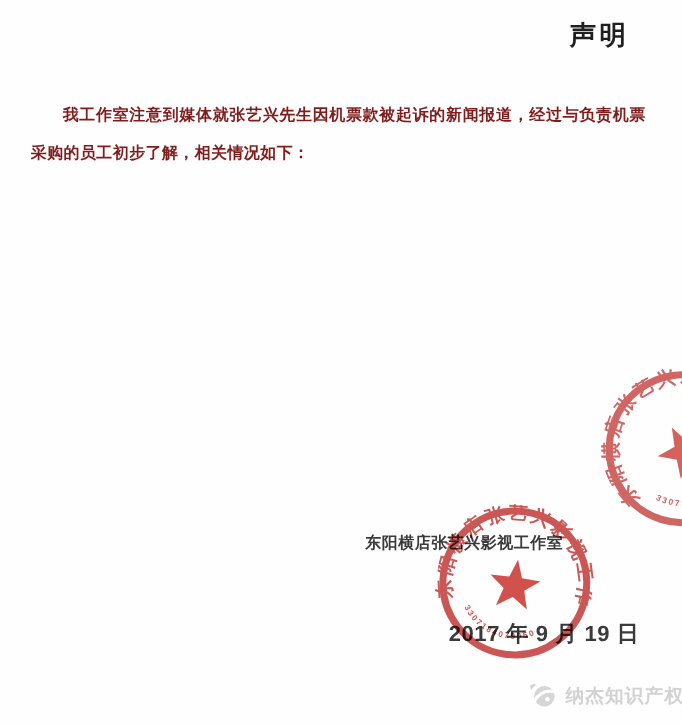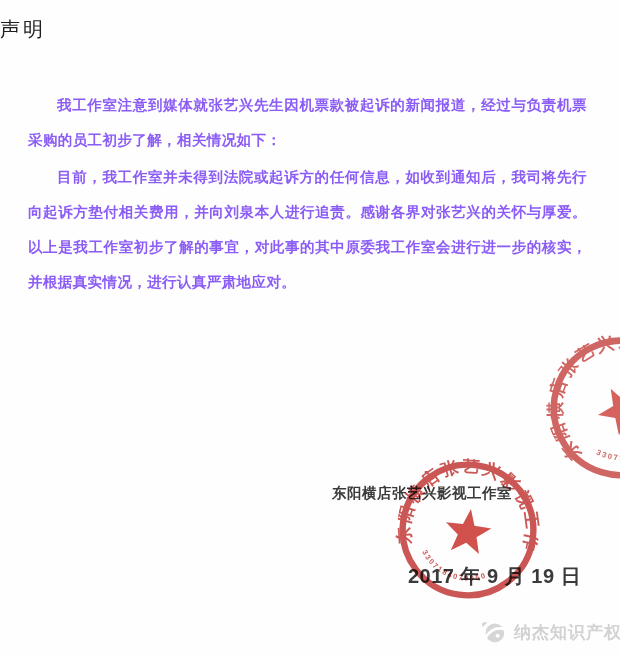--- a/index.html
+++ b/index.html
@@ -11,35 +11,35 @@
     background: #fefefe;
     overflow: hidden;
     font-family: "Liberation Sans", sans-serif;
     color: #333;
   }
   .title {
     position: absolute;
     top: 16px;
     left: 0;
     width: 572px;
-    text-align: left;
-    font-size: 20px;
-    font-weight: 400;
+    text-align: right;
+    font-size: 24px;
+    font-weight: 700;
     letter-spacing: 3px;
     color: #1f1f1f;
   }
   .content {
     position: absolute;
     top: 88px;
     left: 28px;
     right: 33px;
     font-size: 14.5px;
     line-height: 35px;
     font-weight: 600;
-    color: #8b5cf6;
+    color: #7f1d1d;
     text-align: justify;
     letter-spacing: 0.4px;
   }
   .content p { text-indent: 2em; margin: 0 0 2px 0; }
   .signature {
     position: absolute;
     top: 484px;
     right: 108px;
     font-size: 14.5px;
     font-weight: 600;
@@ -104,21 +104,20 @@
 </style>
 </head>
 <body>
 
 <div class="page">
 
   <h1 class="title">声明</h1>
 
   <div class="content">
     <p>我工作室注意到媒体就张艺兴先生因机票款被起诉的新闻报道，经过与负责机票采购的员工初步了解，相关情况如下：</p>
-    <p>目前，我工作室并未得到法院或起诉方的任何信息，如收到通知后，我司将先行向起诉方垫付相关费用，并向刘泉本人进行追责。感谢各界对张艺兴的关怀与厚爱。以上是我工作室初步了解的事宜，对此事的其中原委我工作室会进行进一步的核实，并根据真实情况，进行认真严肃地应对。</p>
   </div>
 
   <div class="signature">东阳横店张艺兴影视工作室</div>
 
   <div class="date">2017 年 9 月 19 日</div>
 
   <div class="seal seal-main">
     <svg viewBox="0 0 200 200" aria-hidden="true">
       <circle cx="100" cy="100" r="92" fill="none" stroke="#c4403d" stroke-width="9"></circle>
       <path id="arcTopA" d="M 24.5,132 A 82,82 0 1 1 175.5,132" fill="none"></path>

